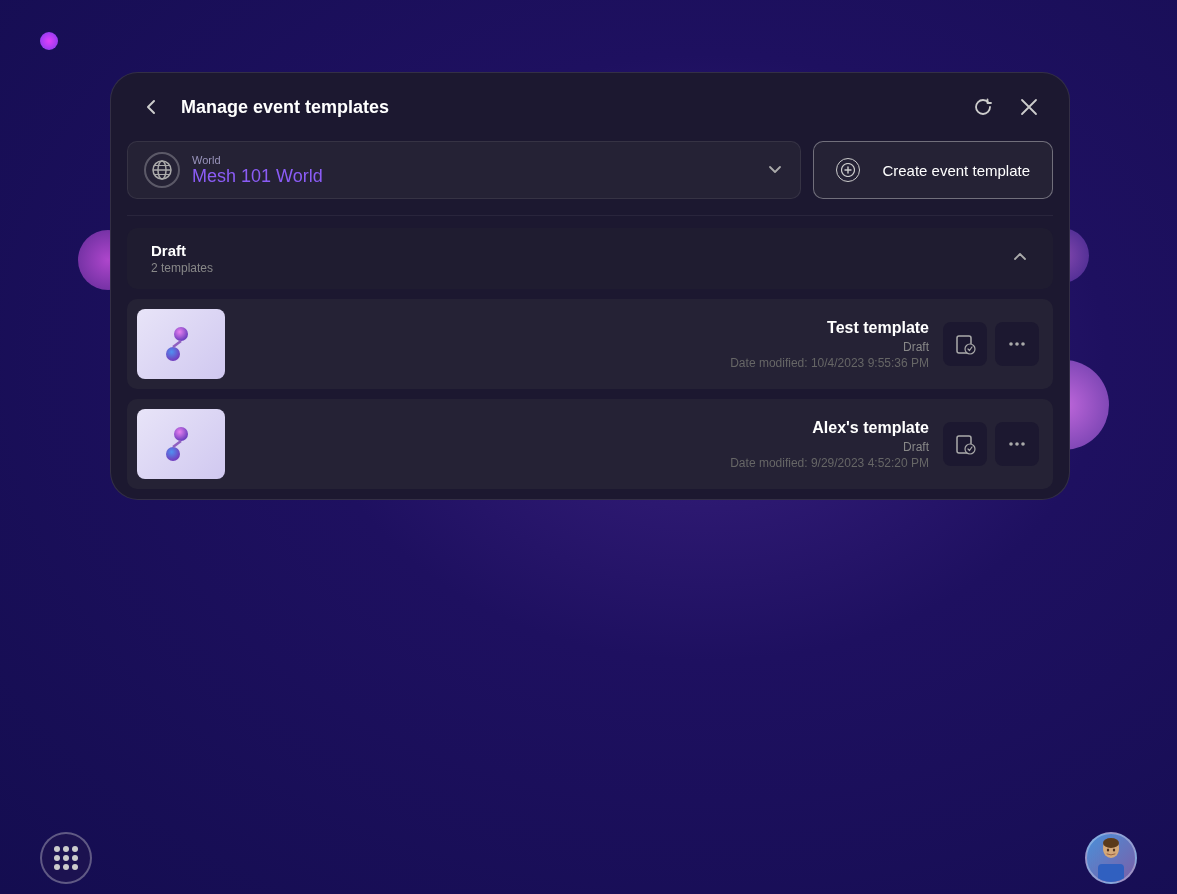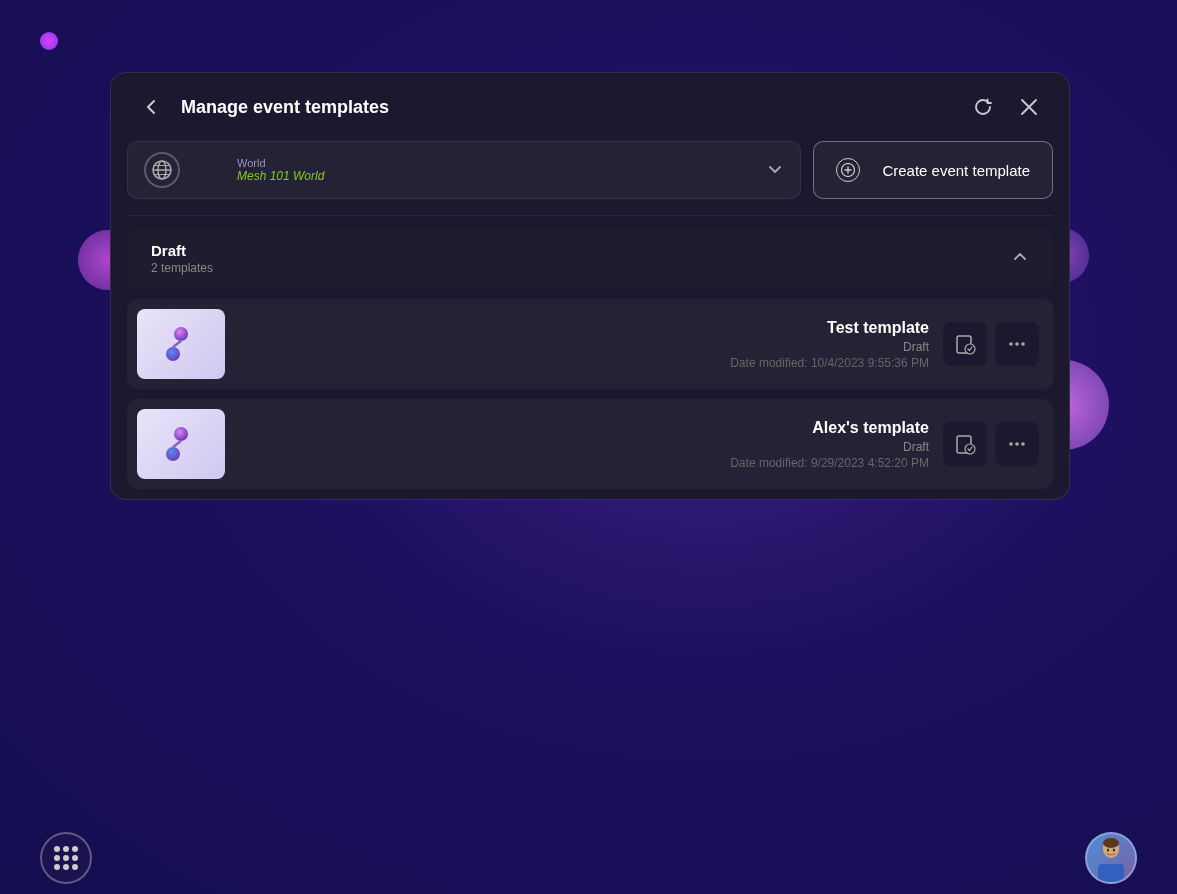--- a/index.html
+++ b/index.html
@@ -43,21 +43,21 @@
       top: 228px; right: 88px;
       opacity: 0.7;
     }
 
     
     .modal {
       position: absolute;
       top: 72px; left: 110px;
       width: 960px;
       background: #1c1830;
-      border-radius: 16px;
+      border-radius: 28px;
       border: 1px solid rgba(255,255,255,0.1);
       padding: 0;
       overflow: hidden;
     }
 
     
     .modal-header {
       display: flex;
       align-items: center;
       padding: 18px 24px;
@@ -111,32 +111,30 @@
     .world-icon {
       width: 36px; height: 36px;
       border-radius: 50%;
       border: 2px solid rgba(255,255,255,0.25);
       display: flex; align-items: center; justify-content: center;
       color: #aaa;
       flex-shrink: 0;
     }
     .world-info {
       flex: 1;
-      margin-left: 45px;
     }
     .world-label {
       font-size: 11px;
       color: #9994bb;
       font-weight: 400;
     }
     .world-name {
-      font-size: 12px;
-      color: #84cc16;
+      font-size: 18px;
+      color: #8b5cf6;
       font-weight: 500;
-      font-style: italic;
     }
     .chevron-down {
       color: #aaa;
       font-size: 14px;
     }
 
     .create-btn {
       display: flex;
       align-items: center;
       gap: 22px;

